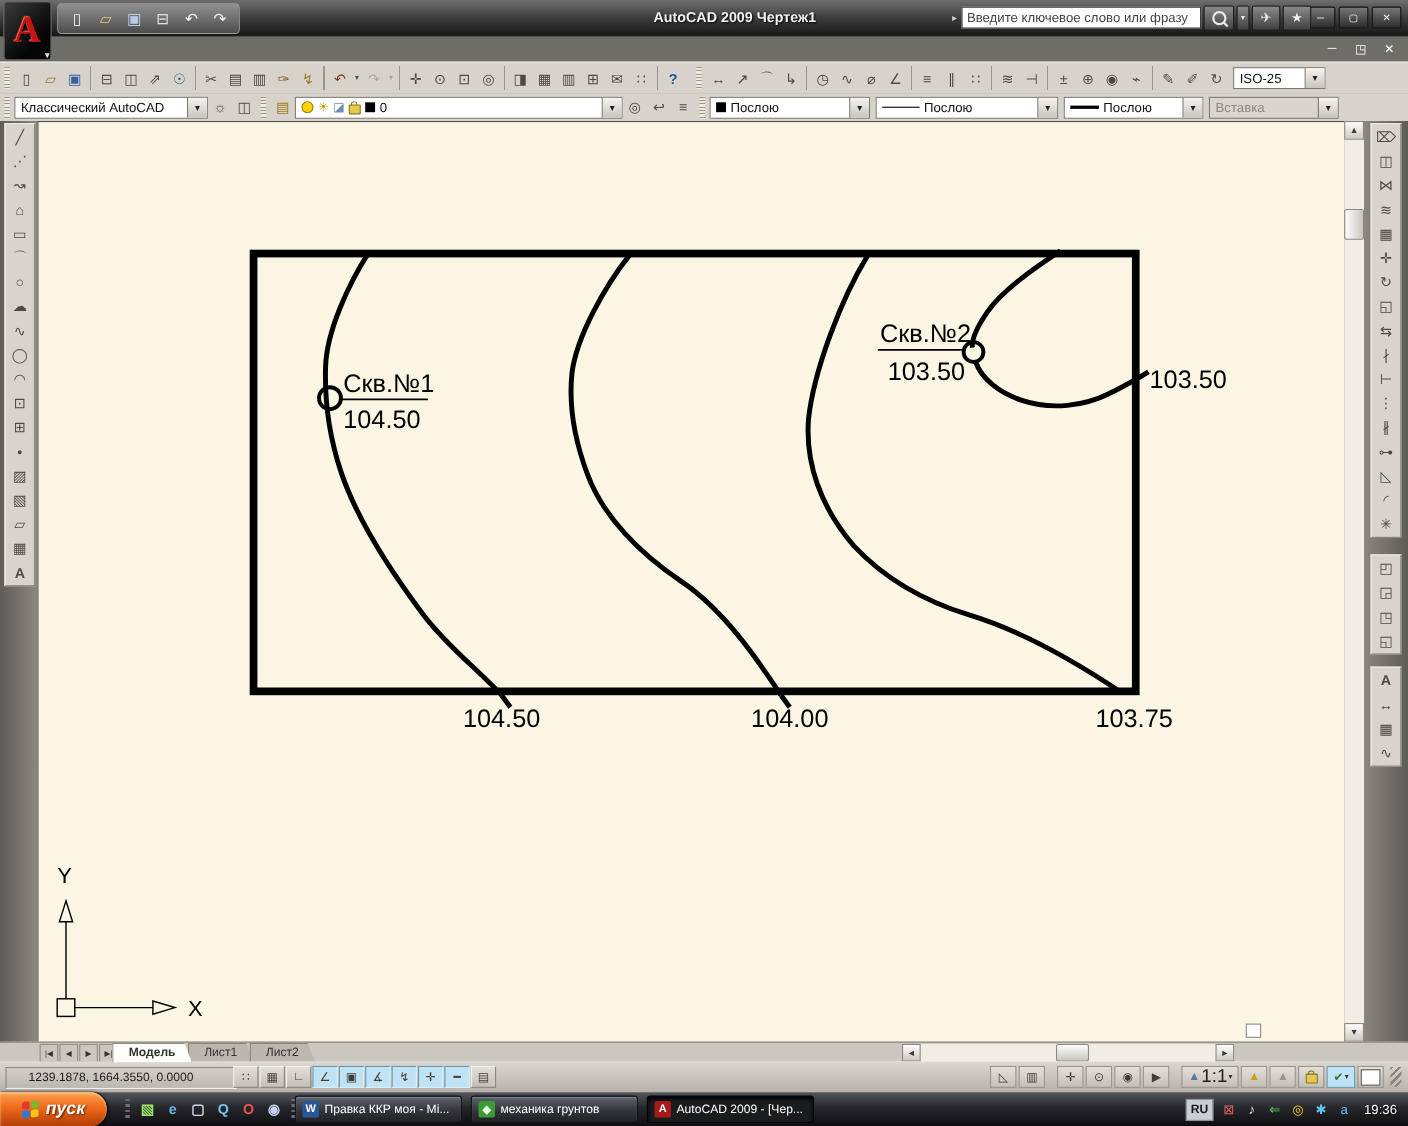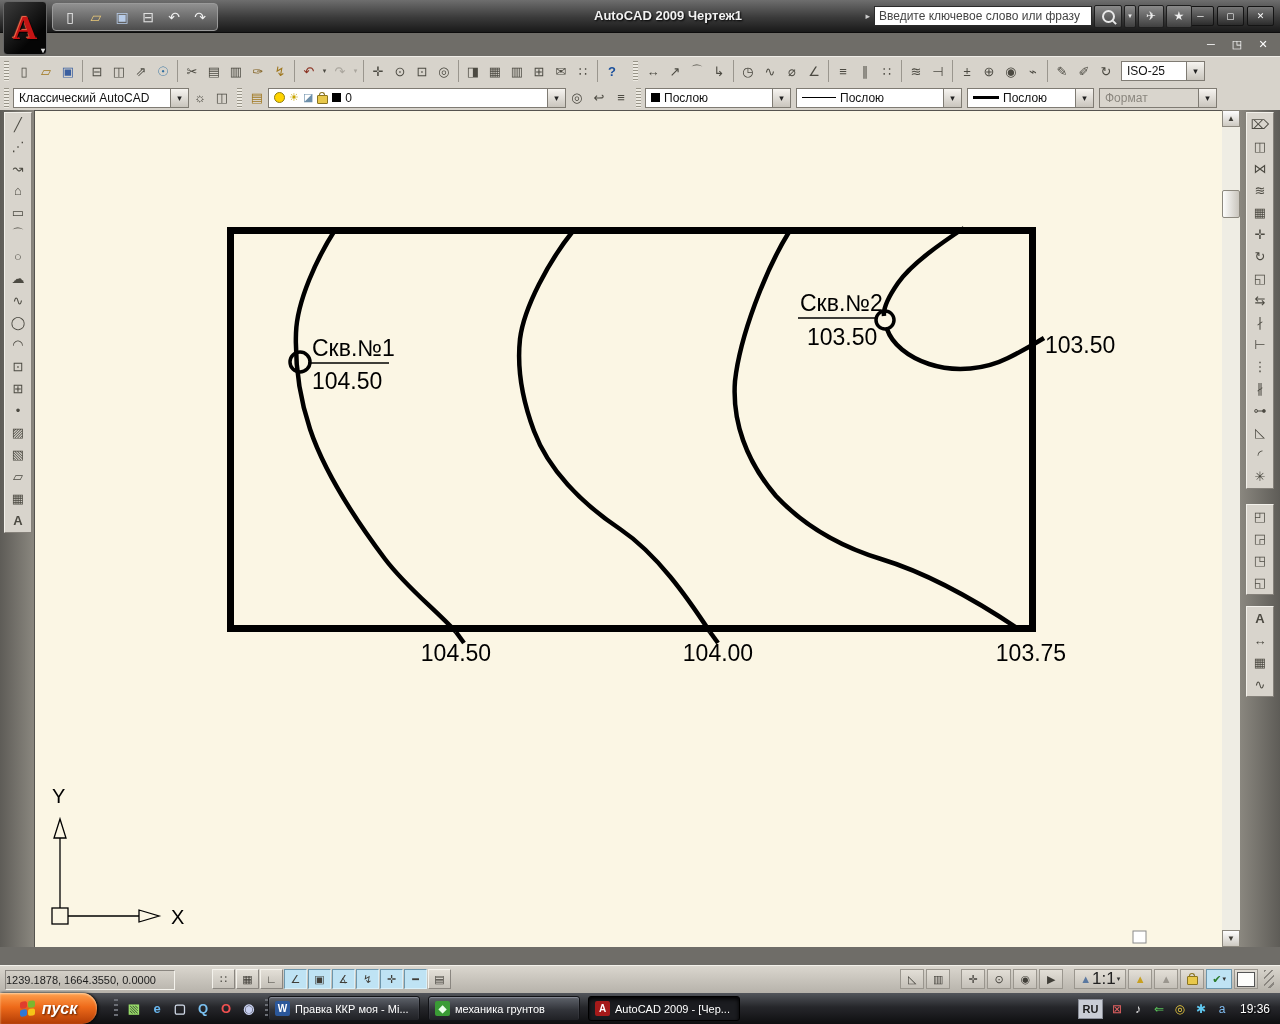--- a/index.html
+++ b/index.html
@@ -112,21 +112,21 @@
     border:1px solid #8c887e;box-sizing:border-box;display:flex;align-items:center;justify-content:center;}
   .hbtn::before{font-size:8px;color:#3e3c36;}
   .hbtn.left{left:0;} .hbtn.left::before{content:"◄";}
   .hbtn.right{right:0;} .hbtn.right::before{content:"►";}
   #hthumb{position:absolute;left:140px;top:0;width:30px;height:16px;
     background:linear-gradient(#fdfdfc,#c9c5bd);border:1px solid #8c887e;box-sizing:border-box;border-radius:2px;}
 
   
   #statusbar{position:absolute;left:0;top:965px;width:1280px;height:28px;
     background:linear-gradient(#dad6ce,#b5b1a9);border-top:1px solid #f2f0ea;}
-  #coords{position:absolute;left:5px;top:4px;width:168px;height:18px;line-height:18px;padding:0 0;
+  #coords{position:absolute;left:5px;top:4px;width:168px;height:18px;line-height:18px;padding:0 20px;
     font-size:11px;color:#1c1c1c;border:1px solid;border-color:#8a8680 #f4f2ec #f4f2ec #8a8680;}
   #toggles{position:absolute;left:212px;top:3px;display:flex;gap:1px;}
   .togbtn{width:23px;height:20px;background:linear-gradient(#e3dfd7,#c4c0b8);
     border:1px solid;border-color:#f4f2ec #8a8680 #8a8680 #f4f2ec;
     display:flex;align-items:center;justify-content:center;font-size:11px;color:#403e38;box-sizing:border-box;}
   .togbtn.on{background:#bfe3f4;border-color:#6d96ac #d8f0fa #d8f0fa #6d96ac;}
   #statright{position:absolute;right:6px;top:3px;display:flex;align-items:center;gap:2px;}
   .stbtn{width:24px;height:20px;display:flex;align-items:center;justify-content:center;gap:1px;
     background:linear-gradient(#e3dfd7,#c4c0b8);border:1px solid #9a968e;font-size:11px;color:#403e38;box-sizing:border-box;}
   .stgap{width:7px;}
@@ -335,21 +335,21 @@
     </div>
     <div class="combo" style="width:127px;margin-left:5px;">
       <span class="cval">
           <span class="lwline"></span>
           <span>Послою</span>
         </span>
         <span class="carrow"></span>
     </div>
     <div class="combo disabled" style="width:118px;margin-left:5px;">
       <span class="cval">
-          <span>Формат</span>
+          <span>Вставка</span>
         </span>
         <span class="carrow"></span>
     </div>
   </div>
 
   <div id="main">
     <div id="leftdock"></div>
 
     <div id="canvas">
       <svg width="1188" height="837" viewBox="0 0 1188 837">
@@ -452,20 +452,40 @@
       </div>
     <div class="vtb" style="left:1246px;top:496px;">
 
     <span class="ticon bold">A</span>
         <span class="ticon">↔</span>
         <span class="ticon">▦</span>
         <span class="ticon">∿</span>
       </div>
   </div>
 
+  <div id="tabsrow">
+    <div id="tabnav">
+
+    <span class="navbtn">|◀</span>
+        <span class="navbtn">◀</span>
+        <span class="navbtn">▶</span>
+        <span class="navbtn">▶|</span>
+      </div>
+    <div id="tabstrip">
+
+    <span class="tab active">Модель</span>
+        <span class="tab">Лист1</span>
+        <span class="tab">Лист2</span>
+      </div>
+    <div id="hscroll">
+      <span class="hbtn left"></span>
+      <div id="hthumb"></div>
+      <span class="hbtn right"></span>
+    </div>
+  </div>
 
   <div id="statusbar">
     <div id="coords">1239.1878, 1664.3550, 0.0000</div>
     <div id="toggles">
 
     <span class="togbtn">∷</span>
         <span class="togbtn">▦</span>
         <span class="togbtn">∟</span>
         <span class="togbtn on">∠</span>
         <span class="togbtn on">▣</span>

